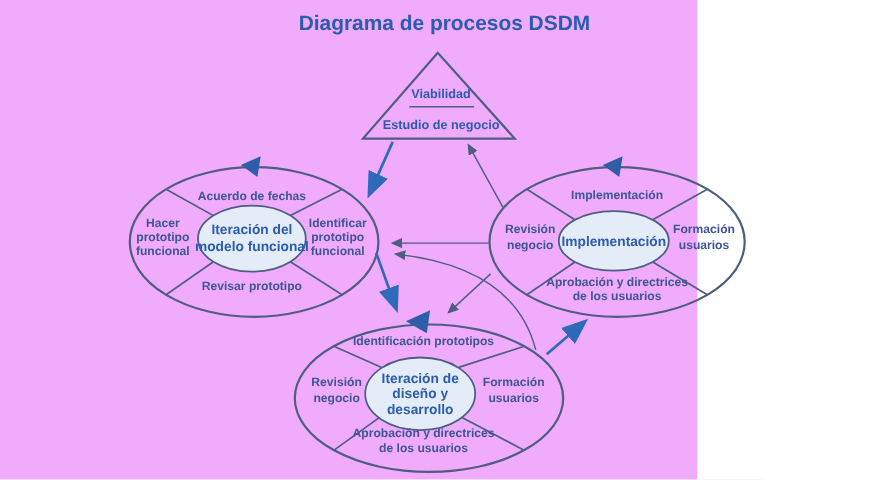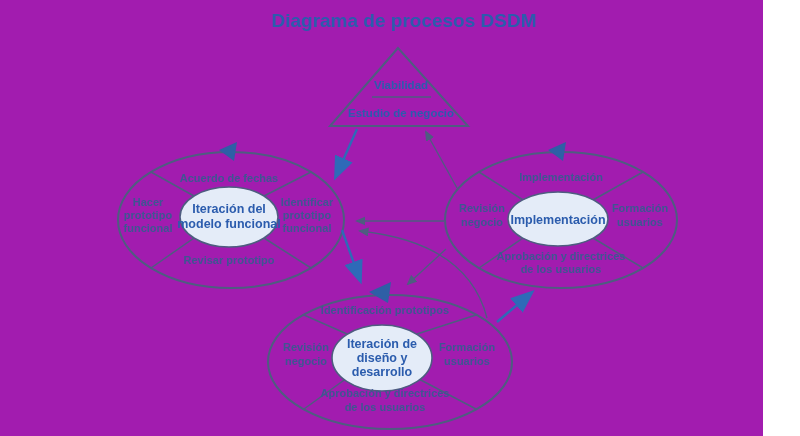--- a/index.html
+++ b/index.html
@@ -1,16 +1,16 @@
 <!DOCTYPE html>
 <html><head>
 <meta charset="utf-8">
 <style>
   html,body{margin:0;padding:0;background:#ffffff;}
-  .page{width:763px;height:436px;position:relative;background:#a21caf;
+  .page{width:634px;height:436px;position:relative;background:#f0abfc;
         font-family:"Liberation Sans", sans-serif;}
   svg{display:block;}
   .ostroke{stroke:#4e5d80;fill:none;stroke-width:2;}
   .inner{fill:#e4ecf8;stroke:#4e5d80;stroke-width:1.6;}
   .divline{stroke:#4e5d80;stroke-width:1.5;}
   .seg-label{fill:#3e5692;font-size:11px;font-weight:600;text-anchor:middle;
              font-family:"Liberation Sans", sans-serif;}
   .center-label{fill:#2b5cad;font-size:12.5px;font-weight:bold;text-anchor:middle;
              font-family:"Liberation Sans", sans-serif;}
   .tri-label{fill:#2b5cad;font-size:11.5px;font-weight:bold;text-anchor:middle;

